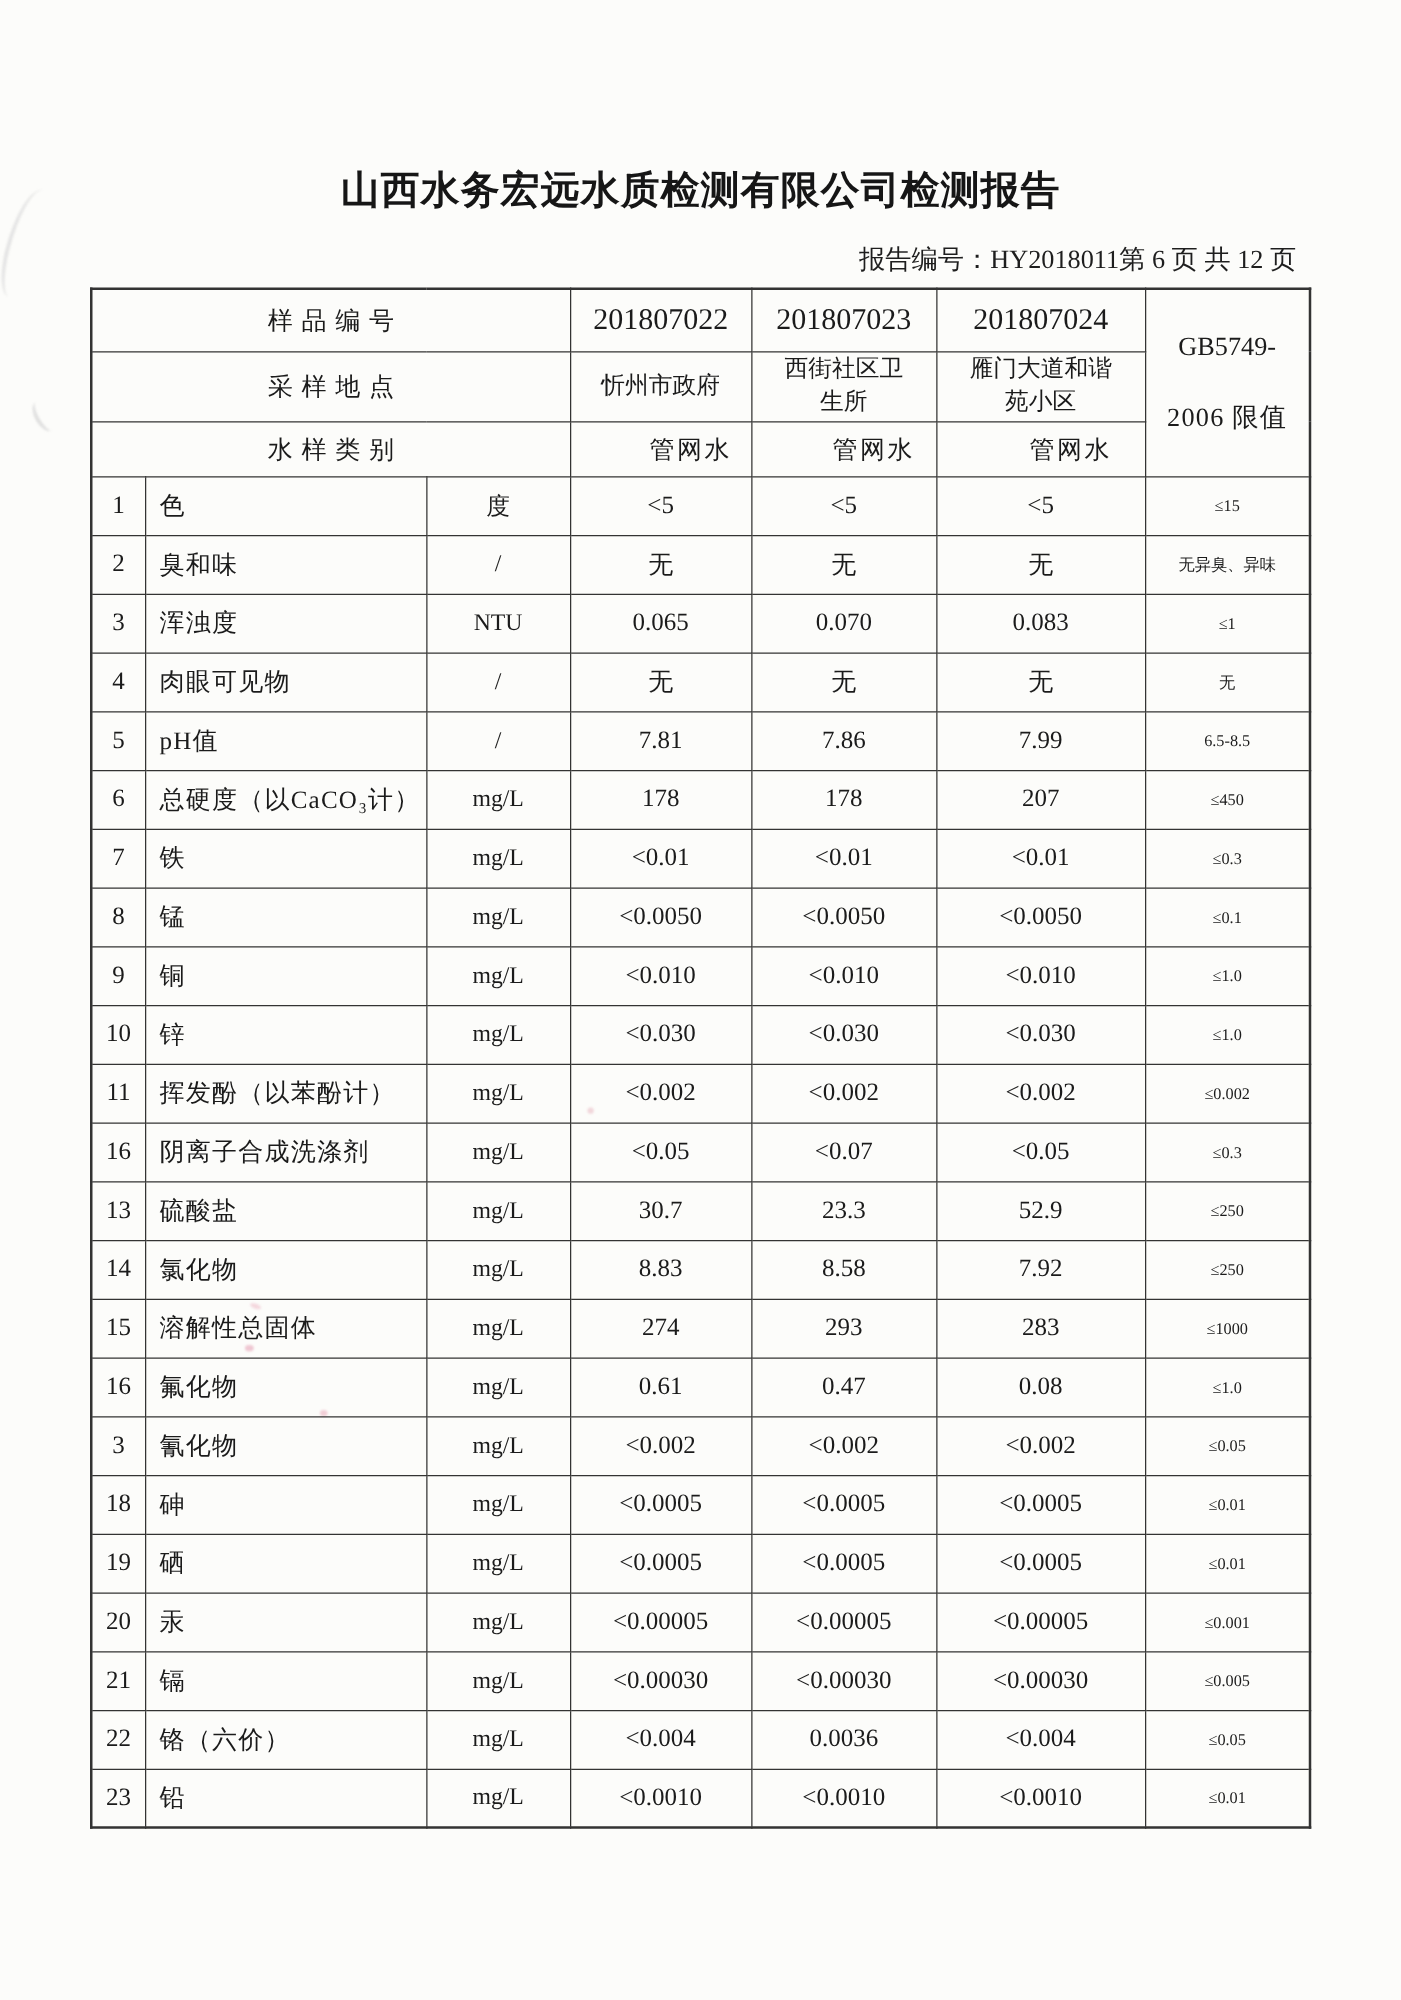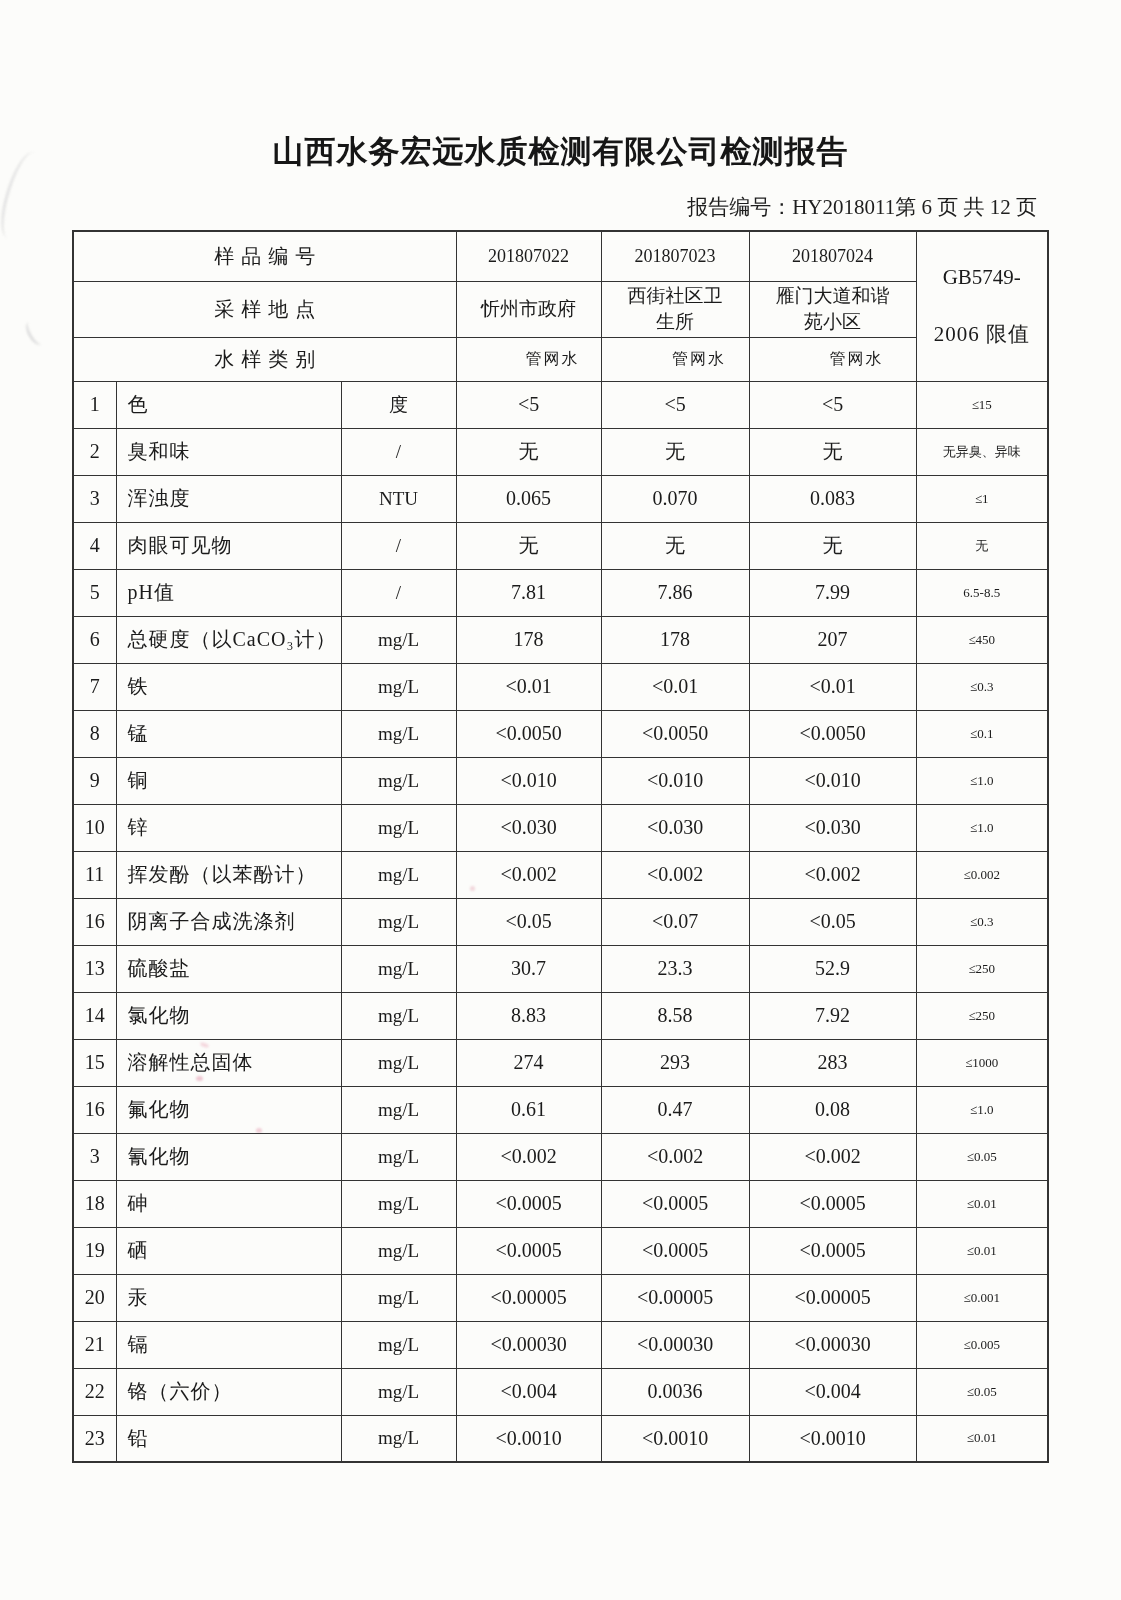--- a/index.html
+++ b/index.html
@@ -45,22 +45,22 @@
     vertical-align:middle;
     overflow:hidden;
   }
   table.report{ border:2.4px solid var(--line); }
   tr.hdr-a{ height:50px; }
   tr.hdr-b{ height:56px; }
   tr.hdr-c{ height:44px;margin-top:17px; }
   tbody tr{ height:47px; }
   td.hdr-label{ letter-spacing:7px; text-indent:7px; font-size:20px; }
   td.loc-cell{ font-size:19px; padding:0 18px; line-height:1.35; }
-  td.type-cell{ font-size:16px; letter-spacing:2px;padding-left:48px; }
-  td.sample-id{ font-size:18px;margin-top:40px; }
+  td.type-cell{ font-size:20px; letter-spacing:2px;padding-left:48px; }
+  td.sample-id{ font-size:24px;margin-top:40px; }
   td.limit-hdr{ font-size:21px; }
   td.limit-hdr .l1{ margin-bottom:30px; }
   td.limit-hdr .l2{ letter-spacing:1px; }
   tbody td.p-name{
     text-align:left; padding-left:11px; letter-spacing:1px; font-size:20px;
   }
   tbody td.p-idx{ font-size:20px; }
   tbody td.p-unit{ font-size:19px; }
   tbody td.p-val{ font-size:20px; }
   tbody td.p-limit{ font-size:13px; }

